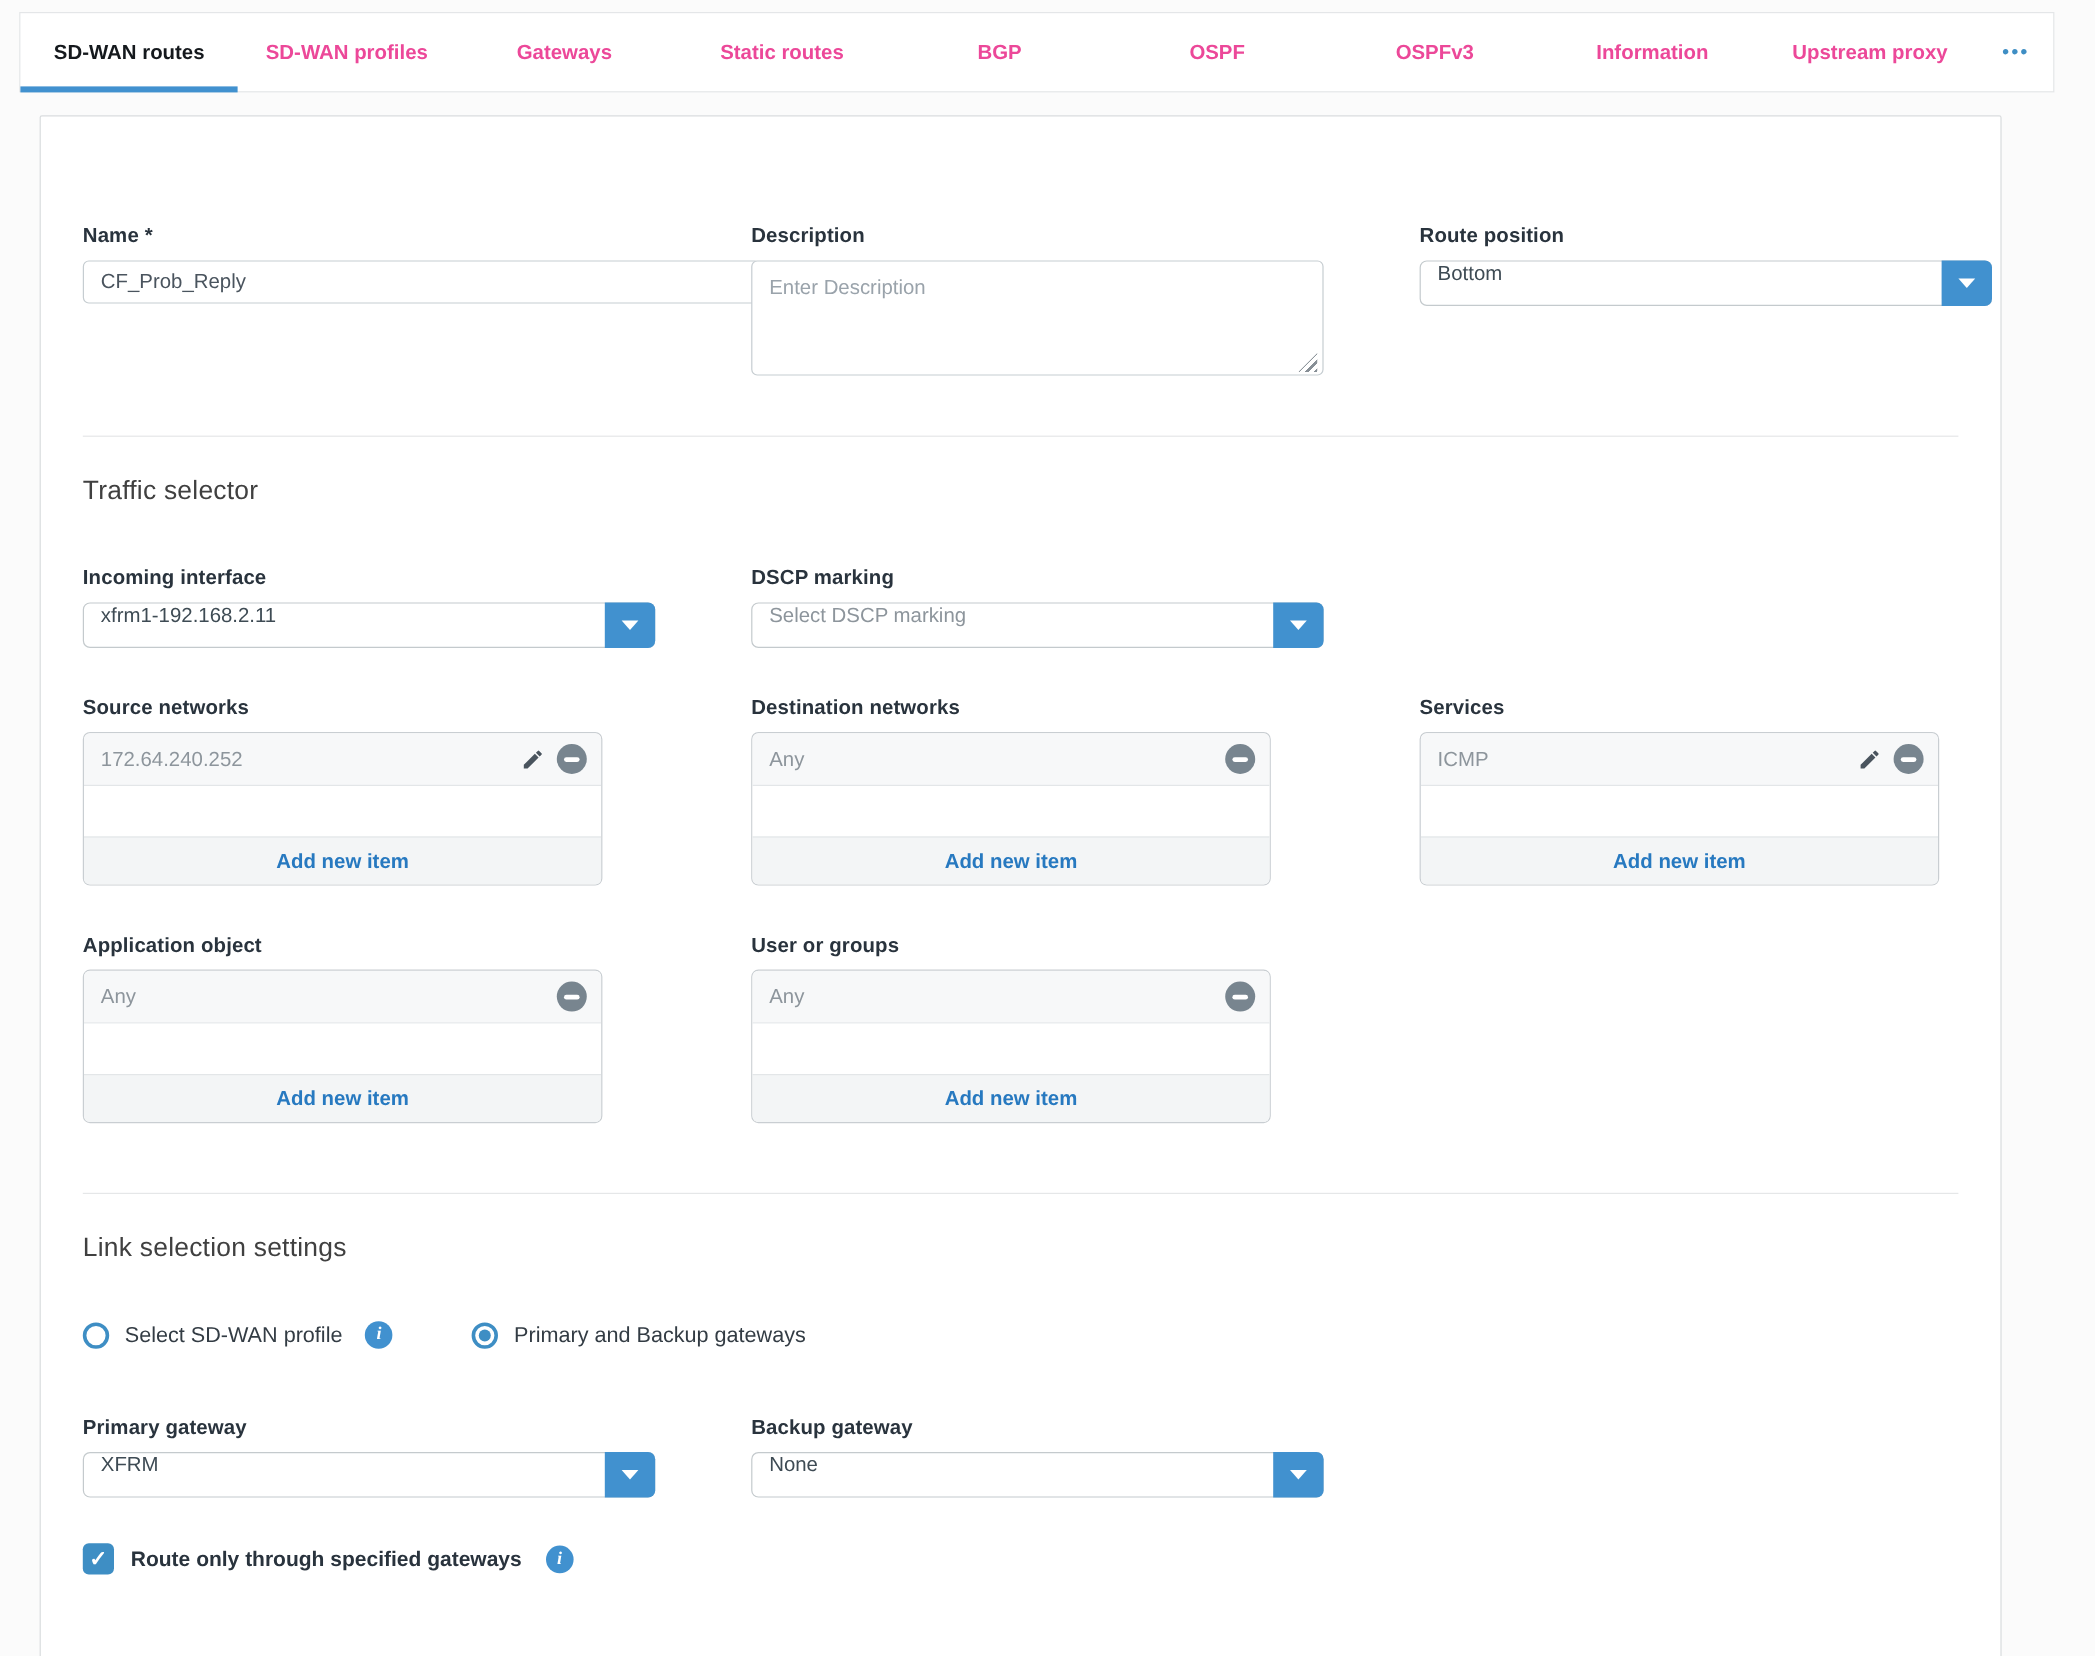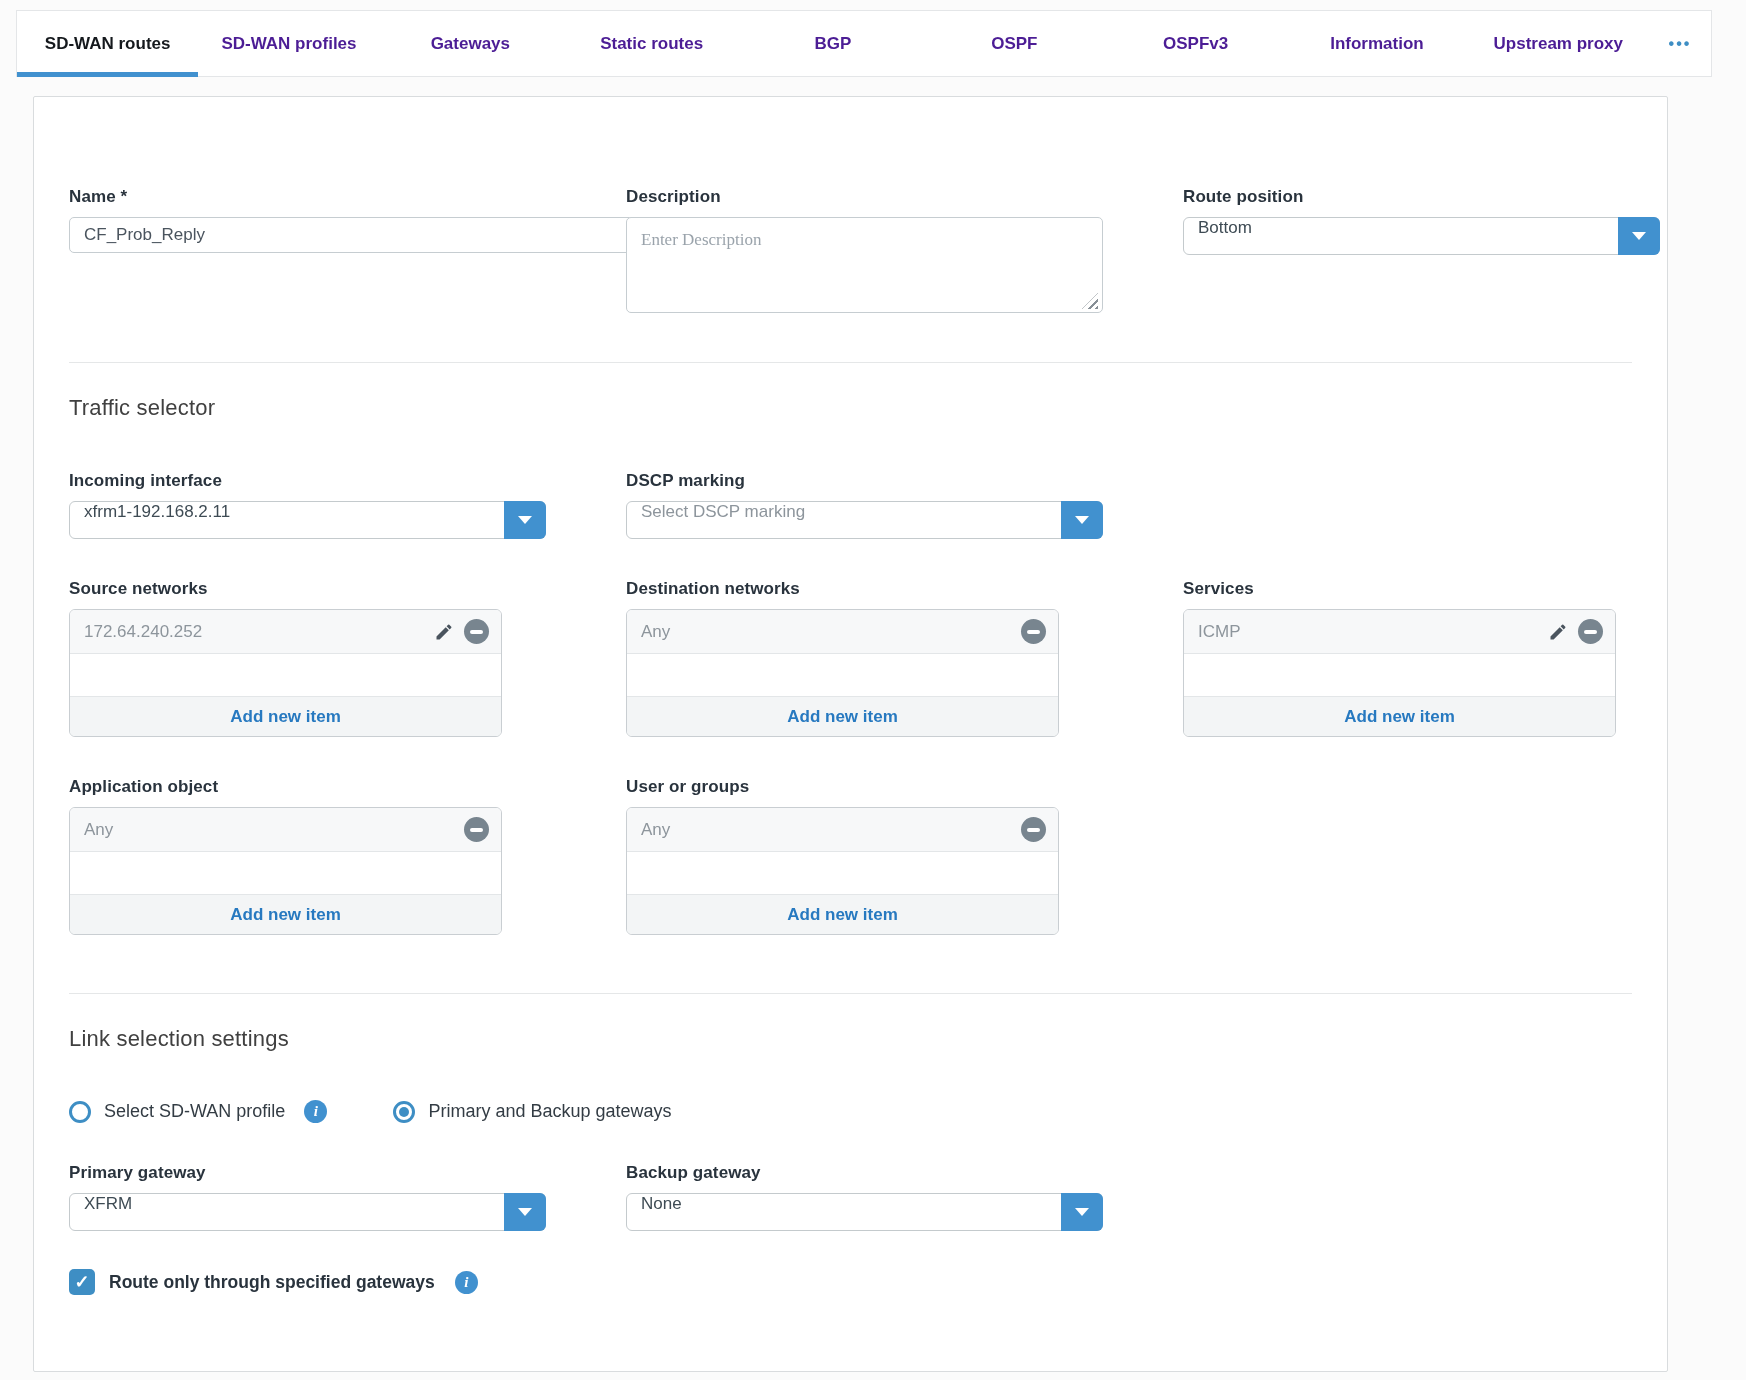--- a/index.html
+++ b/index.html
@@ -15,21 +15,21 @@
     display: flex;
     align-items: stretch;
   }
   .tab {
     flex: 1 1 0;
     display: flex;
     align-items: center;
     justify-content: center;
     font-size: 17px;
     font-weight: 700;
-    color: #4c1d95;
+    color: #ec4899;
     cursor: pointer;
     position: relative;
     white-space: nowrap;
   }
   .tab.active { color: #15191d; }
   .tab.active::after {
     content: "";
     position: absolute;
     left: 0; right: 0; bottom: -1px;
     height: 5px;
@@ -82,21 +82,21 @@
 
   .textarea-wrap { position: relative; width: 477px; }
   textarea.desc {
     width: 477px;
     height: 96px;
     border: 1px solid #c6cdd1;
     border-radius: 5px;
     padding: 12px 14px;
     font-size: 17px;
     color: #4a545e;
-    font-family: Liberation Serif, serif;
+    font-family: Liberation Sans, sans-serif;
     resize: none;
     outline: none;
   }
   textarea.desc::placeholder { color: #9aa3ab; }
   .resize-grip {
     position: absolute;
     right: 5px; bottom: 8px;
     width: 16px; height: 16px;
     background: repeating-linear-gradient(135deg, #878f96 0 2px, transparent 2px 5px);
     clip-path: polygon(100% 0, 100% 100%, 0 100%);
@@ -234,21 +234,21 @@
     font-weight: 700;
     font-size: 15px;
     display: inline-flex;
     align-items: center;
     justify-content: center;
     margin-left: 6px;
     flex: 0 0 auto;
     cursor: pointer;
   }
 
-  .row-gateways { margin-top: 40px; }
+  .row-gateways { margin-top: 56px; }
 
   .checkbox-row { margin-top: 38px; display: flex; align-items: center; }
   .checkbox {
     width: 26px; height: 26px;
     border-radius: 5px;
     background: #3e8ec4;
     color: #fff;
     font-size: 18px;
     font-weight: 700;
     display: inline-flex;

